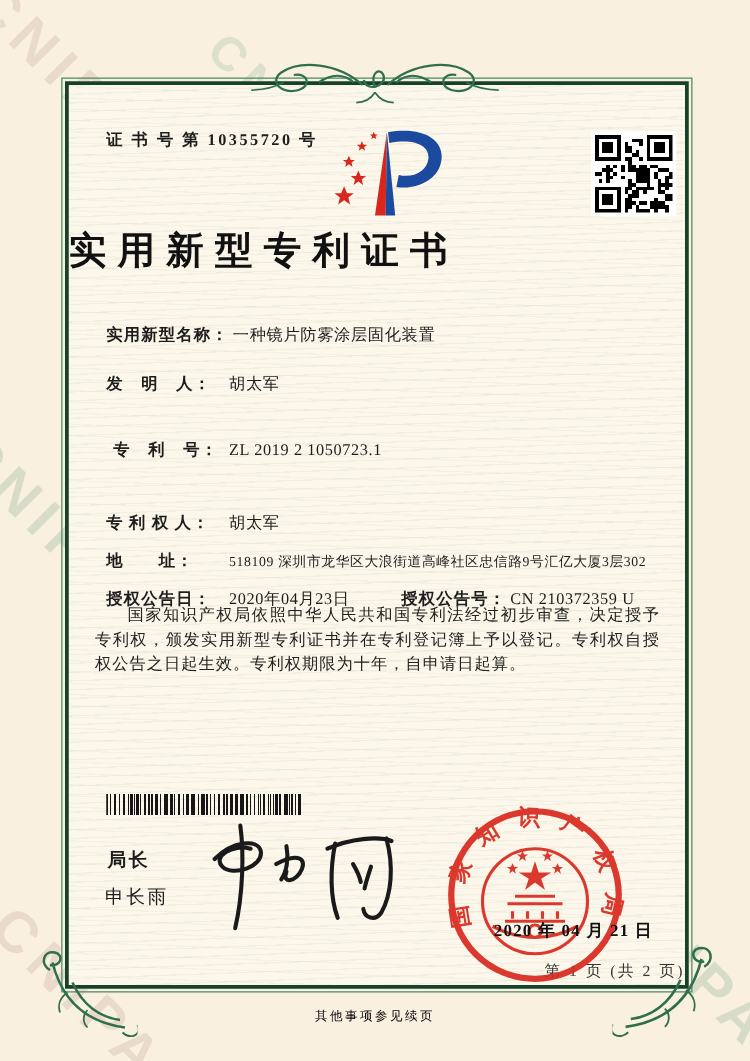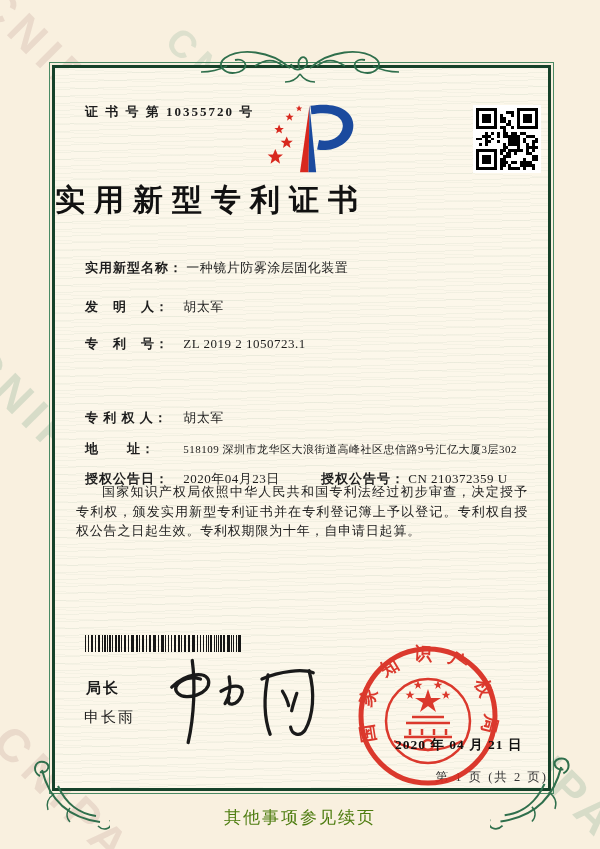--- a/index.html
+++ b/index.html
@@ -59,21 +59,21 @@
   .seal-date{
     position:absolute; left:316px; top:668px; z-index:4; font-size:13.5px; font-weight:bold;
     letter-spacing:1px; color:#101010; white-space:nowrap;padding-left:24px;
   }
   .page-indicator{
     position:absolute; left:0; top:701px; width:100%; text-align:right;
     font-size:12.5px; letter-spacing:2px; color:#333;
   }
   .continuation{
     position:absolute; left:0; top:806px; width:100%; text-align:center;
-    font-size:17px; letter-spacing:2px; color:#4d7c0f; z-index:2;
+    font-size:10px; letter-spacing:2px; color:#000000; z-index:2;
   }
   .ornament-top{ position:absolute; left:193px; top:40px; width:214px; height:46px; z-index:3;}
   .ornament-bl{ position:absolute; left:26px; top:748px; width:84px; height:84px; z-index:3;}
   .ornament-br{ position:absolute; left:490px; top:744px; width:88px; height:88px; z-index:3; transform:scaleX(-1);}
 </style>
 </head>
 <body>
 
 <div class="page">
 
@@ -243,21 +243,21 @@
       <div class="title">实用新型专利证书</div>
 
       <div class="field" style="top:230px;">
         <span class="lab">发　明　人：</span>
         <span class="val">胡太军</span>
       </div>
       <div class="field" style="top:191px;">
         <span class="lab">实用新型名称：</span>
         <span class="val">一种镜片防雾涂层固化装置</span>
       </div>
-      <div class="field" style="top:267px;">
+      <div class="field" style="top:283px;text-align:center;">
         <span class="lab">专　利　号：</span>
         <span class="val">ZL 2019 2 1050723.1</span>
       </div>
       <div class="field" style="top:341px;">
         <span class="lab">专 利 权 人：</span>
         <span class="val">胡太军</span>
       </div>
       <div class="field addr" style="top:372px;">
         <span class="lab">地　　址：</span>
         <span class="val">518109 深圳市龙华区大浪街道高峰社区忠信路9号汇亿大厦3层302</span>

